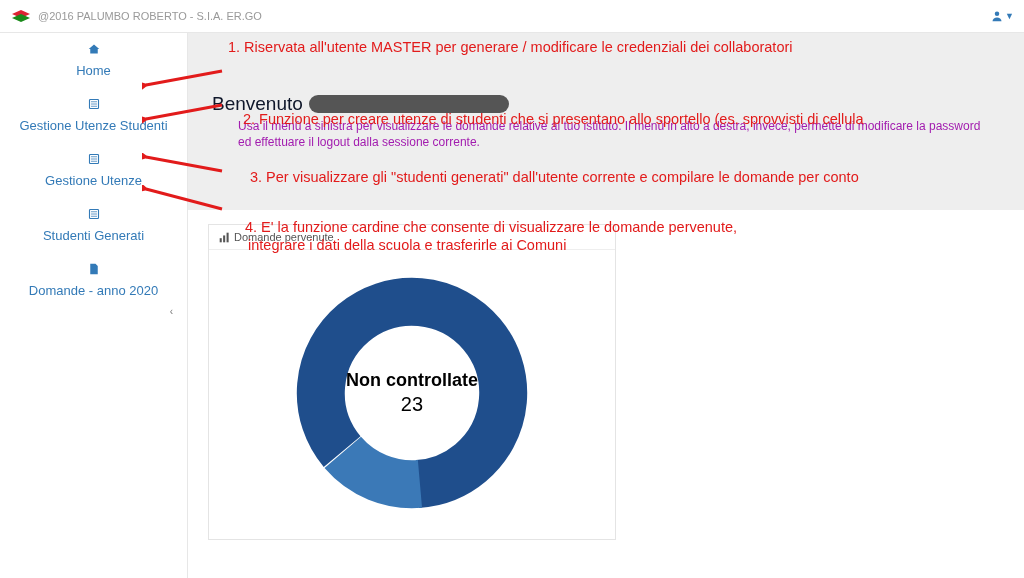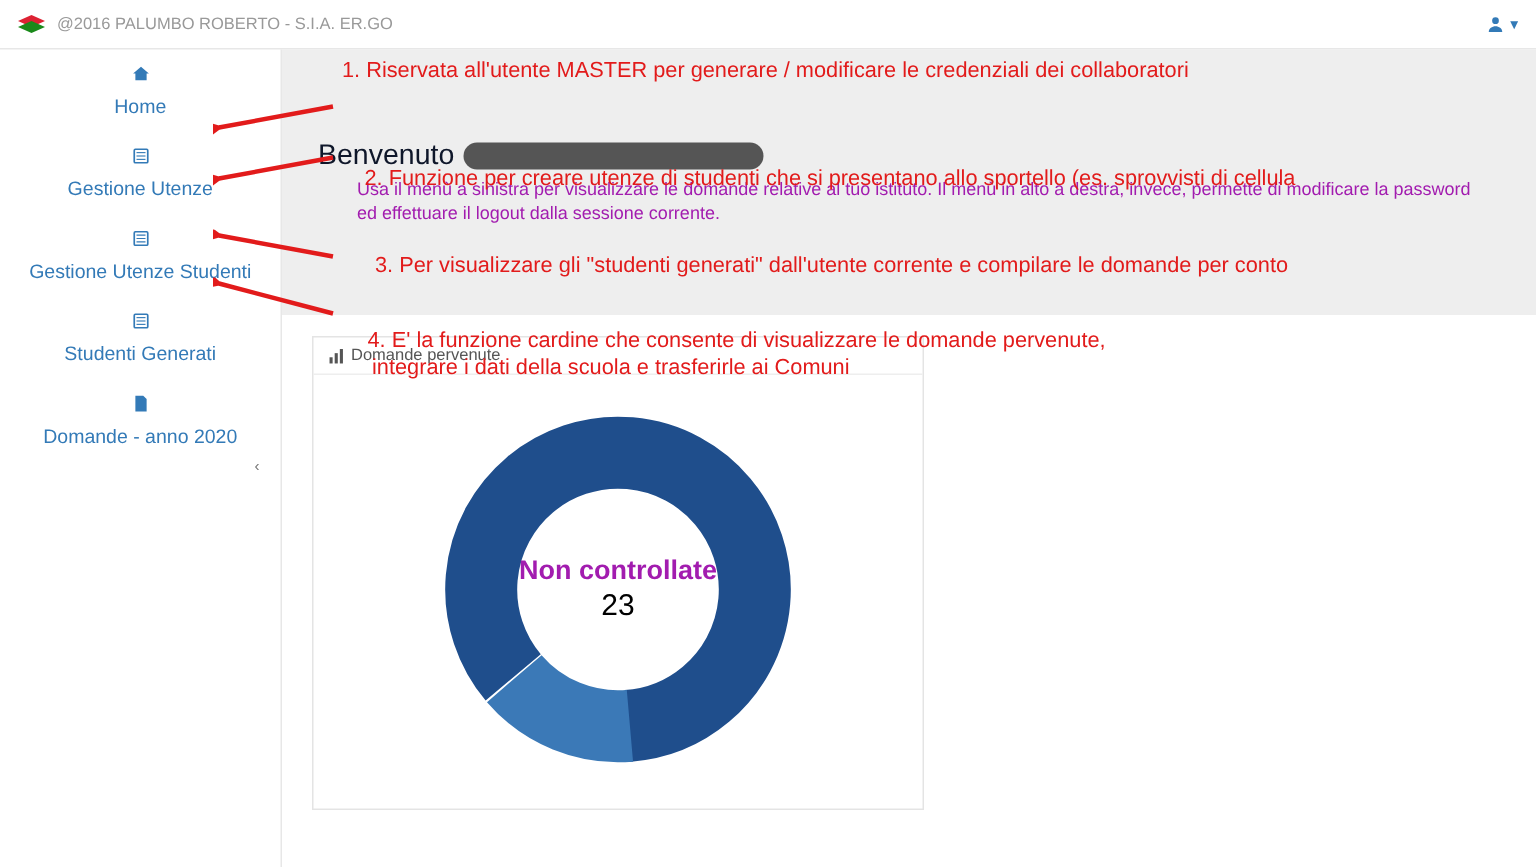--- a/index.html
+++ b/index.html
@@ -31,21 +31,21 @@
   .greet-line { font-size:19px; color:#0f172a; display:flex; align-items:center; gap:6px; margin-top:42px;}
   .redacted { display:inline-block; width:200px; height:18px; background:#555; border-radius:9px; }
   .instr { font-size:12px; color:#a21caf; margin-top:18px; line-height:1.3;margin-left:26px; }
   
   
   .card { border:1px solid #e4e4e4; margin:14px 0 0 20px; width:408px; height:316px; background:#fff; }
   .card-head { padding:6px 10px; border-bottom:1px solid #eee; font-size:11px; color:#555; display:flex; align-items:center; gap:4px;}
   .chart-area { position:relative; width:100%; height:calc(100% - 28px); display:flex; align-items:center; justify-content:center;}
   .donut { width:240px; height:240px; }
   .chart-center { position:absolute; text-align:center; }
-  .chart-center .lbl { font-size:18px; font-weight:bold; color:#a21caf; }
+  .chart-center .lbl { font-size:18px; font-weight:bold; color:#000000; }
   .chart-center .val { font-size:20px; color:#000; margin-top:2px; }
 </style>
 </head>
 <body>
 
 <div class="topbar">
   <div class="logo-box">
     <span class="logo-glyph">
       <svg width="22" height="16" viewBox="0 0 22 16">
         <polygon points="11,2 20,6 11,10 2,6" fill="#d23"></polygon>
@@ -73,30 +73,30 @@
         </svg>
       <span>Home</span>
     </a>
     <a href="#">
       <svg width="12" height="12" viewBox="0 0 16 16" fill="#337ab7">
           <rect x="2" y="2" width="12" height="12" rx="1" fill="none" stroke="#337ab7" stroke-width="1.5"></rect>
           <line x1="4" y1="5" x2="12" y2="5" stroke="#337ab7"></line>
           <line x1="4" y1="8" x2="12" y2="8" stroke="#337ab7"></line>
           <line x1="4" y1="11" x2="12" y2="11" stroke="#337ab7"></line>
         </svg>
-      <span>Gestione Utenze</span>
+      <span>Gestione Utenze Studenti</span>
     </a>
     <a href="#">
       <svg width="12" height="12" viewBox="0 0 16 16" fill="#337ab7">
           <rect x="2" y="2" width="12" height="12" rx="1" fill="none" stroke="#337ab7" stroke-width="1.5"></rect>
           <line x1="4" y1="5" x2="12" y2="5" stroke="#337ab7"></line>
           <line x1="4" y1="8" x2="12" y2="8" stroke="#337ab7"></line>
           <line x1="4" y1="11" x2="12" y2="11" stroke="#337ab7"></line>
         </svg>
-      <span>Gestione Utenze Studenti</span>
+      <span>Gestione Utenze</span>
     </a>
     <a href="#">
       <svg width="12" height="12" viewBox="0 0 16 16" fill="#337ab7">
           <rect x="2" y="2" width="12" height="12" rx="1" fill="none" stroke="#337ab7" stroke-width="1.5"></rect>
           <line x1="4" y1="5" x2="12" y2="5" stroke="#337ab7"></line>
           <line x1="4" y1="8" x2="12" y2="8" stroke="#337ab7"></line>
           <line x1="4" y1="11" x2="12" y2="11" stroke="#337ab7"></line>
         </svg>
       <span>Studenti Generati</span>
     </a>

